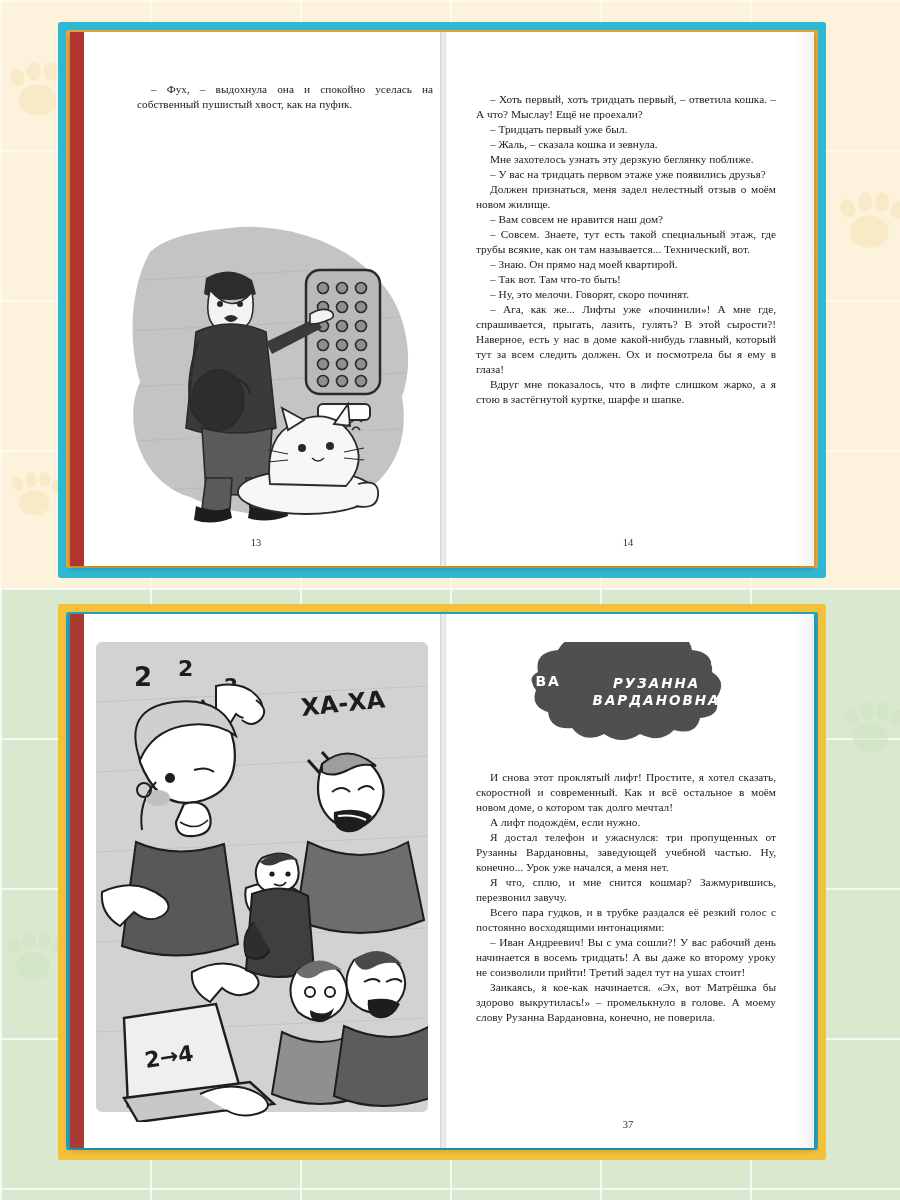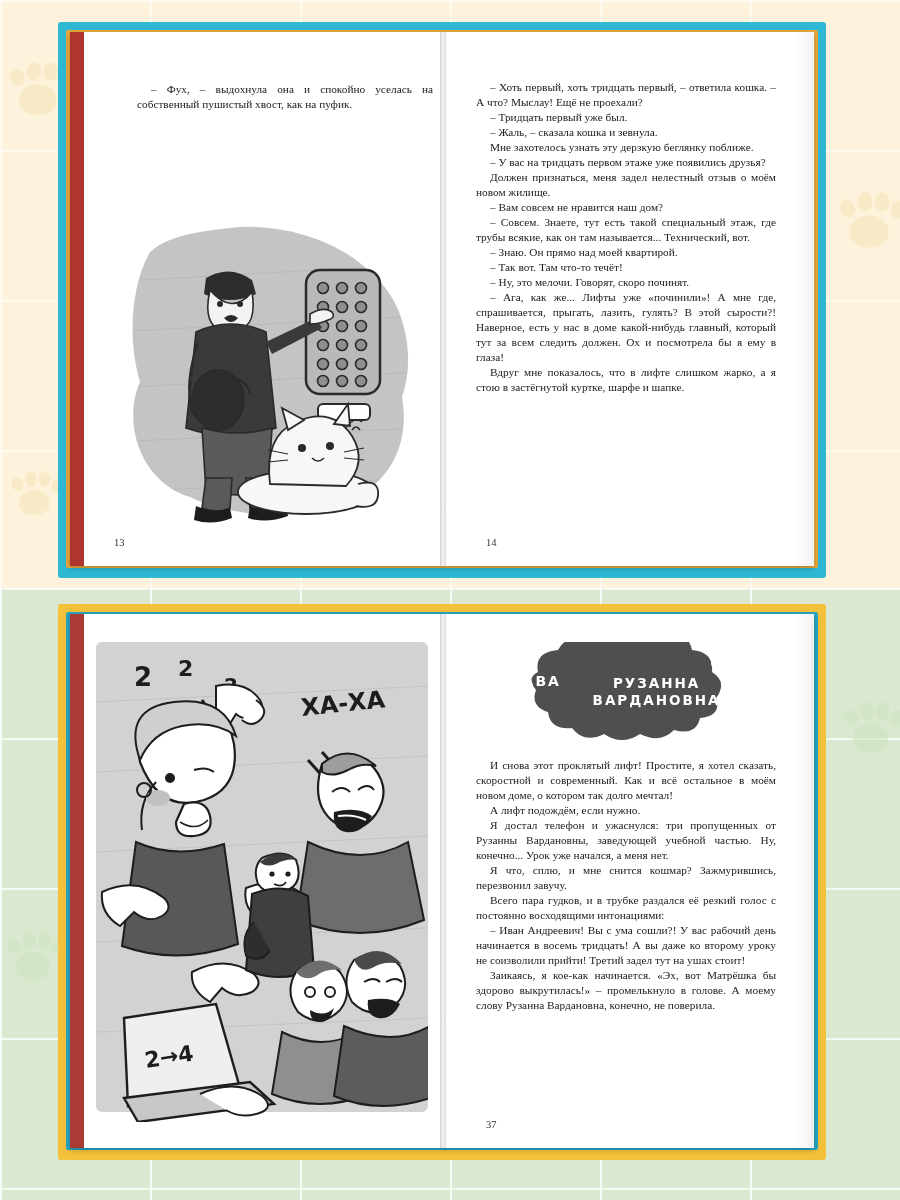--- a/index.html
+++ b/index.html
@@ -59,35 +59,35 @@
   .edge-red{position:absolute;left:0;top:0;width:14px;height:534px;background:#b0352f;}
   .edge-red2{position:absolute;left:0;top:0;width:14px;height:534px;background:#a93b34;}
   .edge-right{position:absolute;right:-10px;top:6px;width:12px;height:522px;
     background:repeating-linear-gradient(to right,#e6e6e6 0 1px,#fafafa 1px 3px);
     border-radius:0 4px 4px 0;}
 
   .col{position:absolute;top:46px;width:296px;font-size:11.3px;line-height:1.33;
     color:#1b1b1b;text-align:justify;}
   .col p{margin:0;text-indent:14px;}
   .page-left .col{left:48px;margin-left:19px;}
-  .page-right .col{left:34px;}
-  .folio{position:absolute;bottom:18px;width:100%;
-    font-size:10.5px;color:#333;padding-left:44px;}
+  .page-right .col{left:34px;margin-top:12px;}
+  .folio{position:absolute;bottom:18px;width:100%;text-align:center;
+    font-size:10.5px;color:#333;}
 
   
   .illus{position:absolute;}
   svg{display:block;}
 
   
   .chapter{position:absolute;left:56px;top:28px;width:250px;height:100px;}
   .ch-text{position:absolute;inset:0;display:flex;
     align-items:center;justify-content:center;color:#fff;
     font-family:"DejaVu Sans", sans-serif;font-weight:bold;letter-spacing:2px;}
   .ch-num{font-size:14px;margin-bottom:6px;}
-  .ch-name{font-size:13.5px;line-height:1.25;text-align:center;}
+  .ch-name{font-size:13.5px;line-height:1.25;text-align:center;font-style:italic;}
 </style>
 </head>
 <body>
 
 <div class="bg">
   <div class="bg-top"></div>
   <div class="grid-lines-top"></div>
   <div class="bg-bottom"></div>
   <div class="grid-lines"></div>
 
@@ -235,21 +235,21 @@
       <div class="col" style="top:48px;width:300px;">
         <p>– Хоть первый, хоть тридцать первый, – ответила кошка. – А что? Мыслау! Ещё не проехали?</p>
         <p>– Тридцать первый уже был.</p>
         <p>– Жаль, – сказала кошка и зевнула.</p>
         <p>Мне захотелось узнать эту дерзкую беглянку поближе.</p>
         <p>– У вас на тридцать первом этаже уже появились друзья?</p>
         <p>Должен признаться, меня задел нелестный отзыв о моём новом жилище.</p>
         <p>– Вам совсем не нравится наш дом?</p>
         <p>– Совсем. Знаете, тут есть такой специальный этаж, где трубы всякие, как он там называется... Технический, вот.</p>
         <p>– Знаю. Он прямо над моей квартирой.</p>
-        <p>– Так вот. Там что-то течёт!</p>
+        <p>– Так вот. Там что-то быть!</p>
         <p>– Ну, это мелочи. Говорят, скоро починят.</p>
         <p>– Ага, как же... Лифты уже «починили»! А мне где, спрашивается, прыгать, лазить, гулять? В этой сырости?! Наверное, есть у нас в доме какой-нибудь главный, который тут за всем следить должен. Ох и посмотрела бы я ему в глаза!</p>
         <p>Вдруг мне показалось, что в лифте слишком жарко, а я стою в застёгнутой куртке, шарфе и шапке.</p>
       </div>
       <div class="folio">14</div>
       <div class="edge-right"></div>
     </div>
 
     <div class="spine"></div>
   </div>

